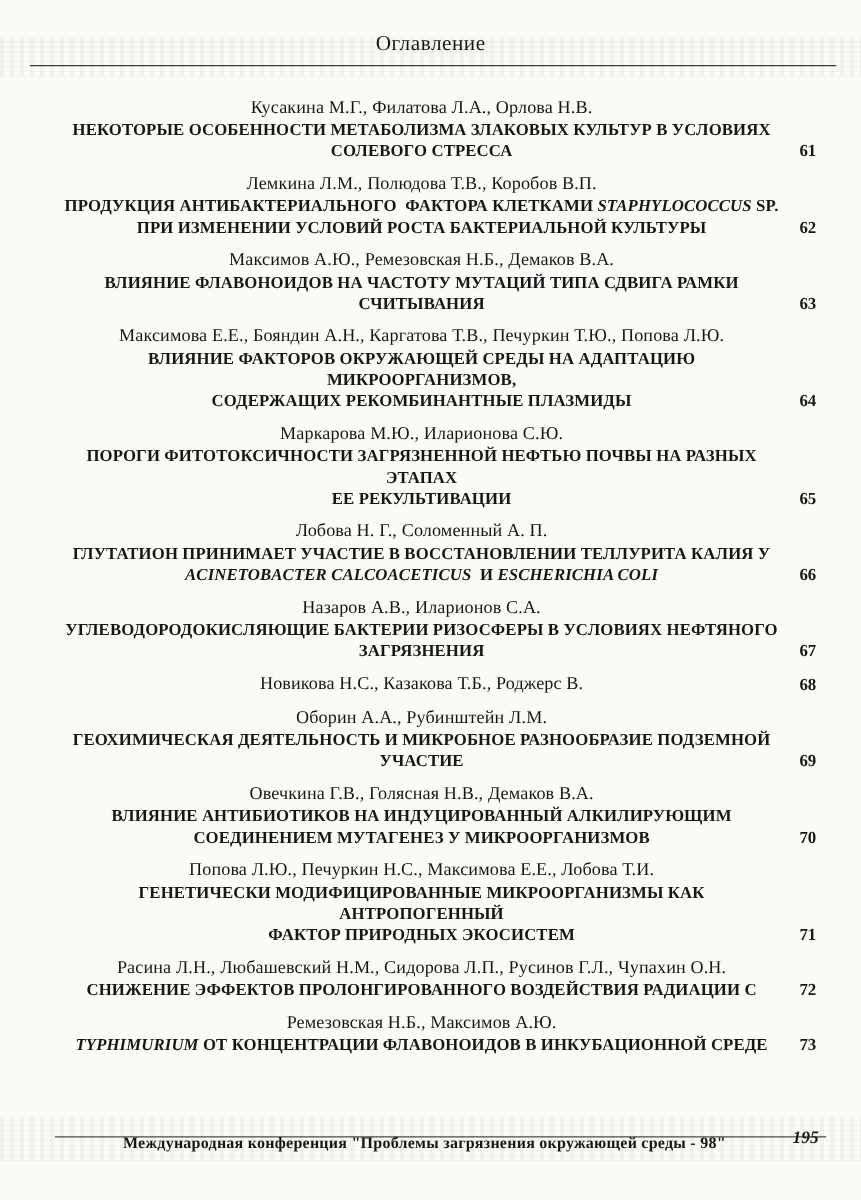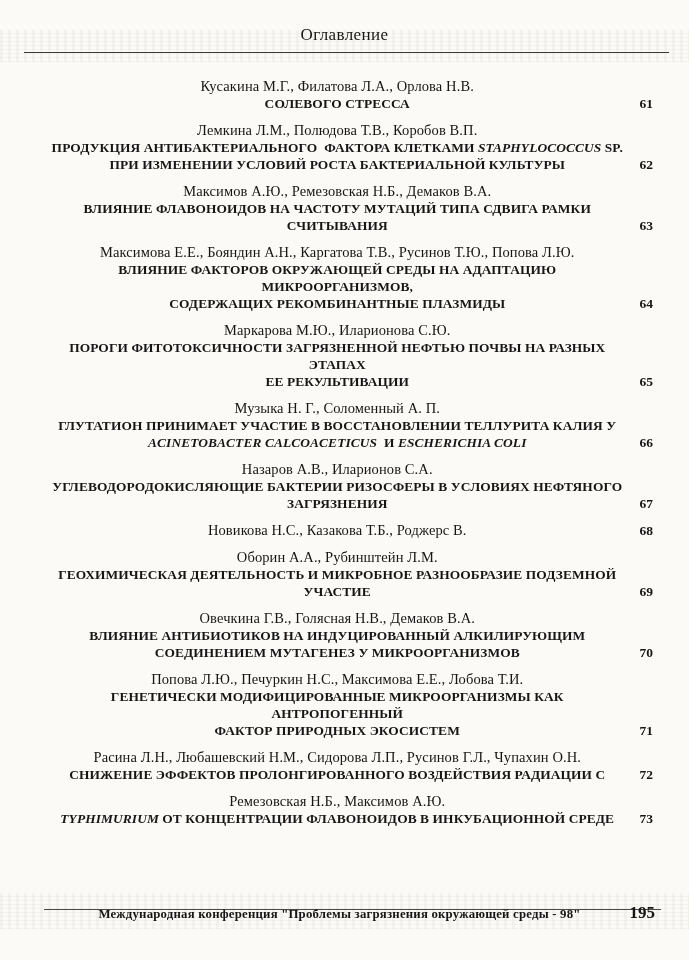--- a/index.html
+++ b/index.html
@@ -48,37 +48,38 @@
     position: absolute; top: 901px; left: 44px; right: 28px;
     border: 0; border-top: 1.2px solid #4a4a48;
   }
   .footer { position: absolute; top: 907px; left: 0; right: 0; }
   .conference {
     display: block; margin: 0 85px 0 75px; text-align: center;
     font-weight: bold; font-size: 12.8px; letter-spacing: .2px;
   }
   .footer-page {
     position: absolute; right: 34px; top: -4px;
-    font-weight: bold; font-size: 17px;
+    font-weight: bold; font-size: 14px; font-style: italic;
   }
 </style>
 </head>
 <body>
 
 <div class="noise noise-header"></div>
 <div class="noise noise-footer"></div>
 
 <div class="page-title">Оглавление</div>
 <hr class="header-rule">
 
 <main class="toc">
   <div class="entry">
     <div class="entry-main">
       <div class="authors">Кусакина М.Г., Филатова Л.А., Орлова Н.В.</div>
       <div class="entry-title">
+          <div class="title-line"><span>НЕКОТОРЫЕ ОСОБЕННОСТИ МЕТАБОЛИЗМА ЗЛАКОВЫХ КУЛЬТУР В УСЛОВИЯХ</span></div>
           <div class="title-line"><span>СОЛЕВОГО СТРЕССА</span></div>
         </div>
     </div>
     <div class="page-num">61</div>
   </div>
 
   <div class="entry">
     <div class="entry-main">
       <div class="authors">Лемкина Л.М., Полюдова Т.В., Коробов В.П.</div>
       <div class="entry-title">
@@ -95,21 +96,21 @@
       <div class="entry-title">
           <div class="title-line"><span>ВЛИЯНИЕ ФЛАВОНОИДОВ НА ЧАСТОТУ МУТАЦИЙ ТИПА СДВИГА РАМКИ</span></div>
           <div class="title-line"><span>СЧИТЫВАНИЯ</span></div>
         </div>
     </div>
     <div class="page-num">63</div>
   </div>
 
   <div class="entry">
     <div class="entry-main">
-      <div class="authors">Максимова Е.Е., Бояндин А.Н., Каргатова Т.В., Русинов Т.Ю., Попова Л.Ю.</div>
+      <div class="authors">Максимова Е.Е., Бояндин А.Н., Каргатова Т.В., Печуркин Т.Ю., Попова Л.Ю.</div>
       <div class="entry-title">
           <div class="title-line"><span>ВЛИЯНИЕ ФАКТОРОВ ОКРУЖАЮЩЕЙ СРЕДЫ НА АДАПТАЦИЮ МИКРООРГАНИЗМОВ,</span></div>
           <div class="title-line"><span>СОДЕРЖАЩИХ РЕКОМБИНАНТНЫЕ ПЛАЗМИДЫ</span></div>
         </div>
     </div>
     <div class="page-num">64</div>
   </div>
 
   <div class="entry">
     <div class="entry-main">
@@ -117,21 +118,21 @@
       <div class="entry-title">
           <div class="title-line"><span>ПОРОГИ ФИТОТОКСИЧНОСТИ ЗАГРЯЗНЕННОЙ НЕФТЬЮ ПОЧВЫ НА РАЗНЫХ ЭТАПАХ</span></div>
           <div class="title-line"><span>ЕЕ РЕКУЛЬТИВАЦИИ</span></div>
         </div>
     </div>
     <div class="page-num">65</div>
   </div>
 
   <div class="entry">
     <div class="entry-main">
-      <div class="authors">Музыка Н. Г., Соломенный А. П.</div>
+      <div class="authors">Лобова Н. Г., Соломенный А. П.</div>
       <div class="entry-title">
           <div class="title-line"><span>ГЛУТАТИОН ПРИНИМАЕТ УЧАСТИЕ В ВОССТАНОВЛЕНИИ ТЕЛЛУРИТА КАЛИЯ У</span></div>
           <div class="title-line"><span class="it">ACINETOBACTER CALCOACETICUS</span><span>  И </span><span class="it">ESCHERICHIA COLI</span></div>
         </div>
     </div>
     <div class="page-num">66</div>
   </div>
 
   <div class="entry">
     <div class="entry-main">

